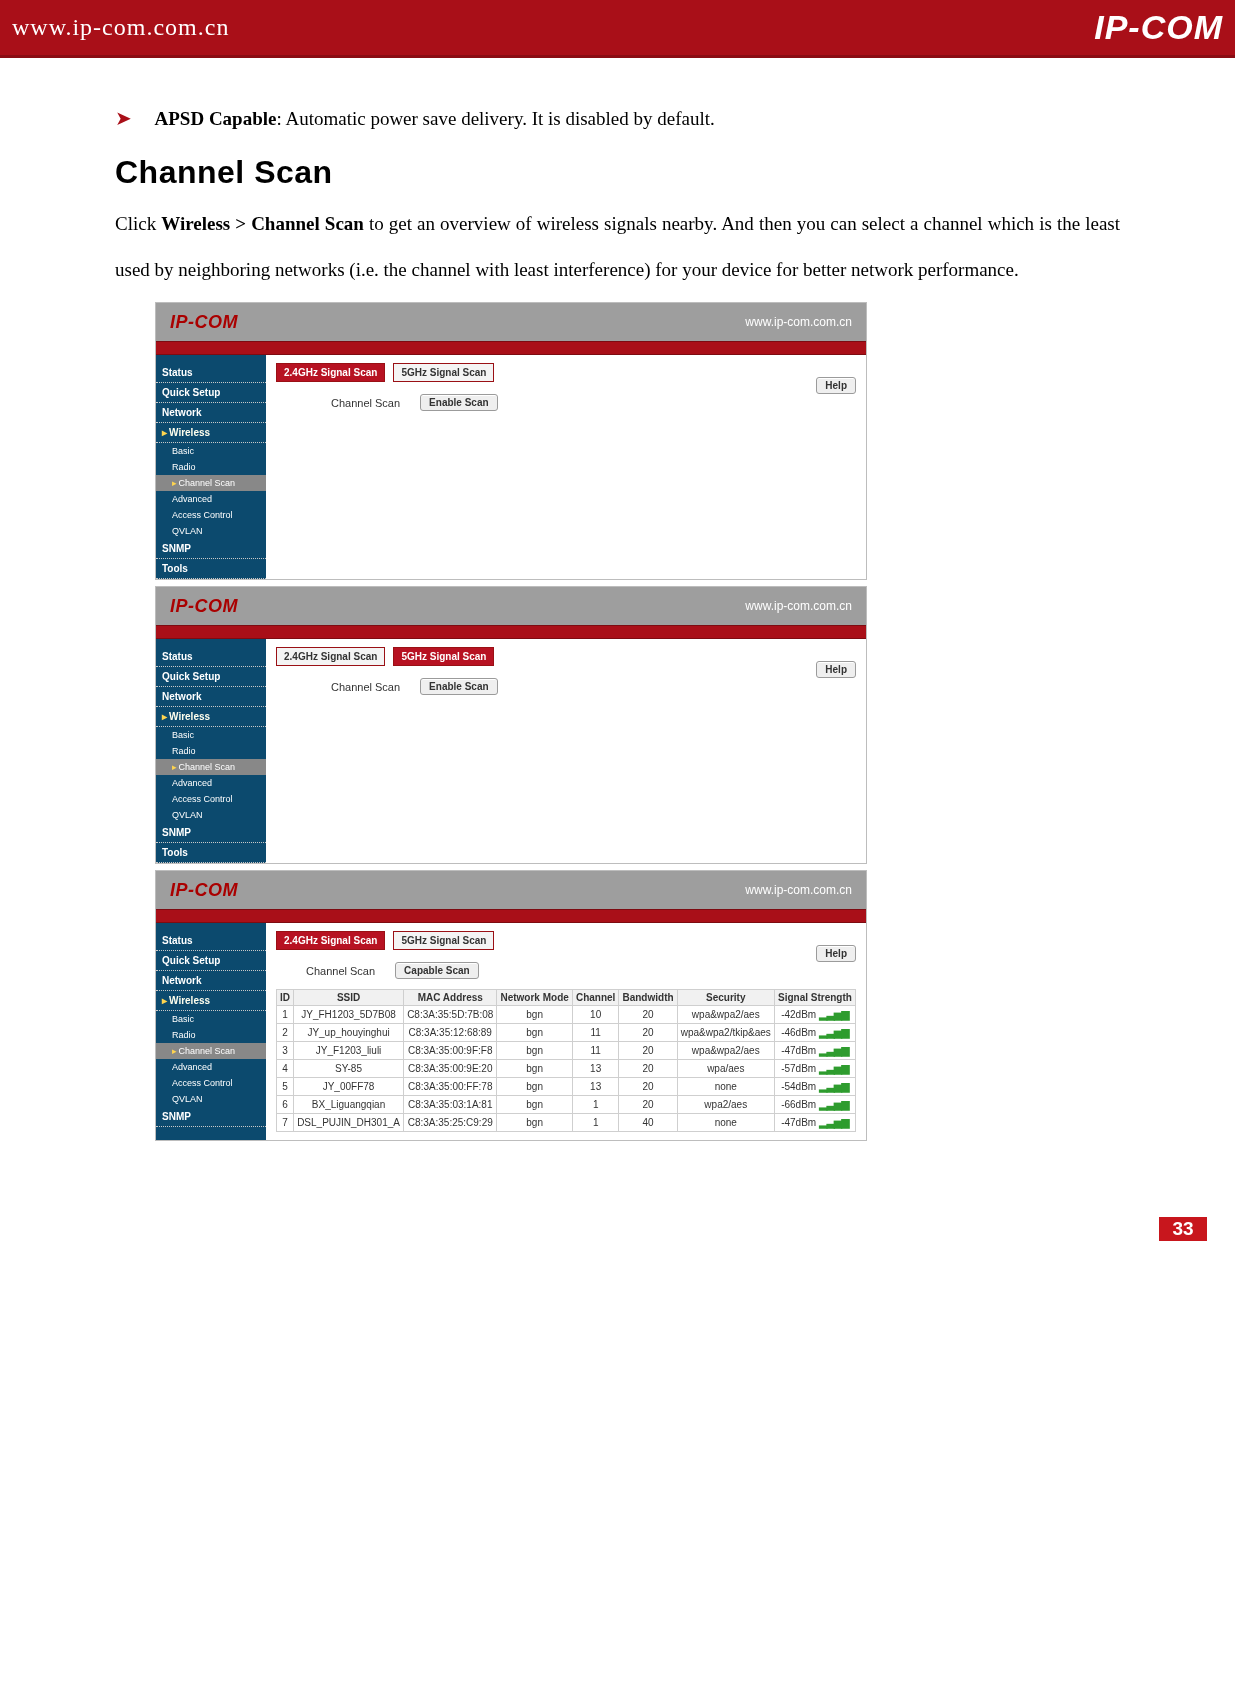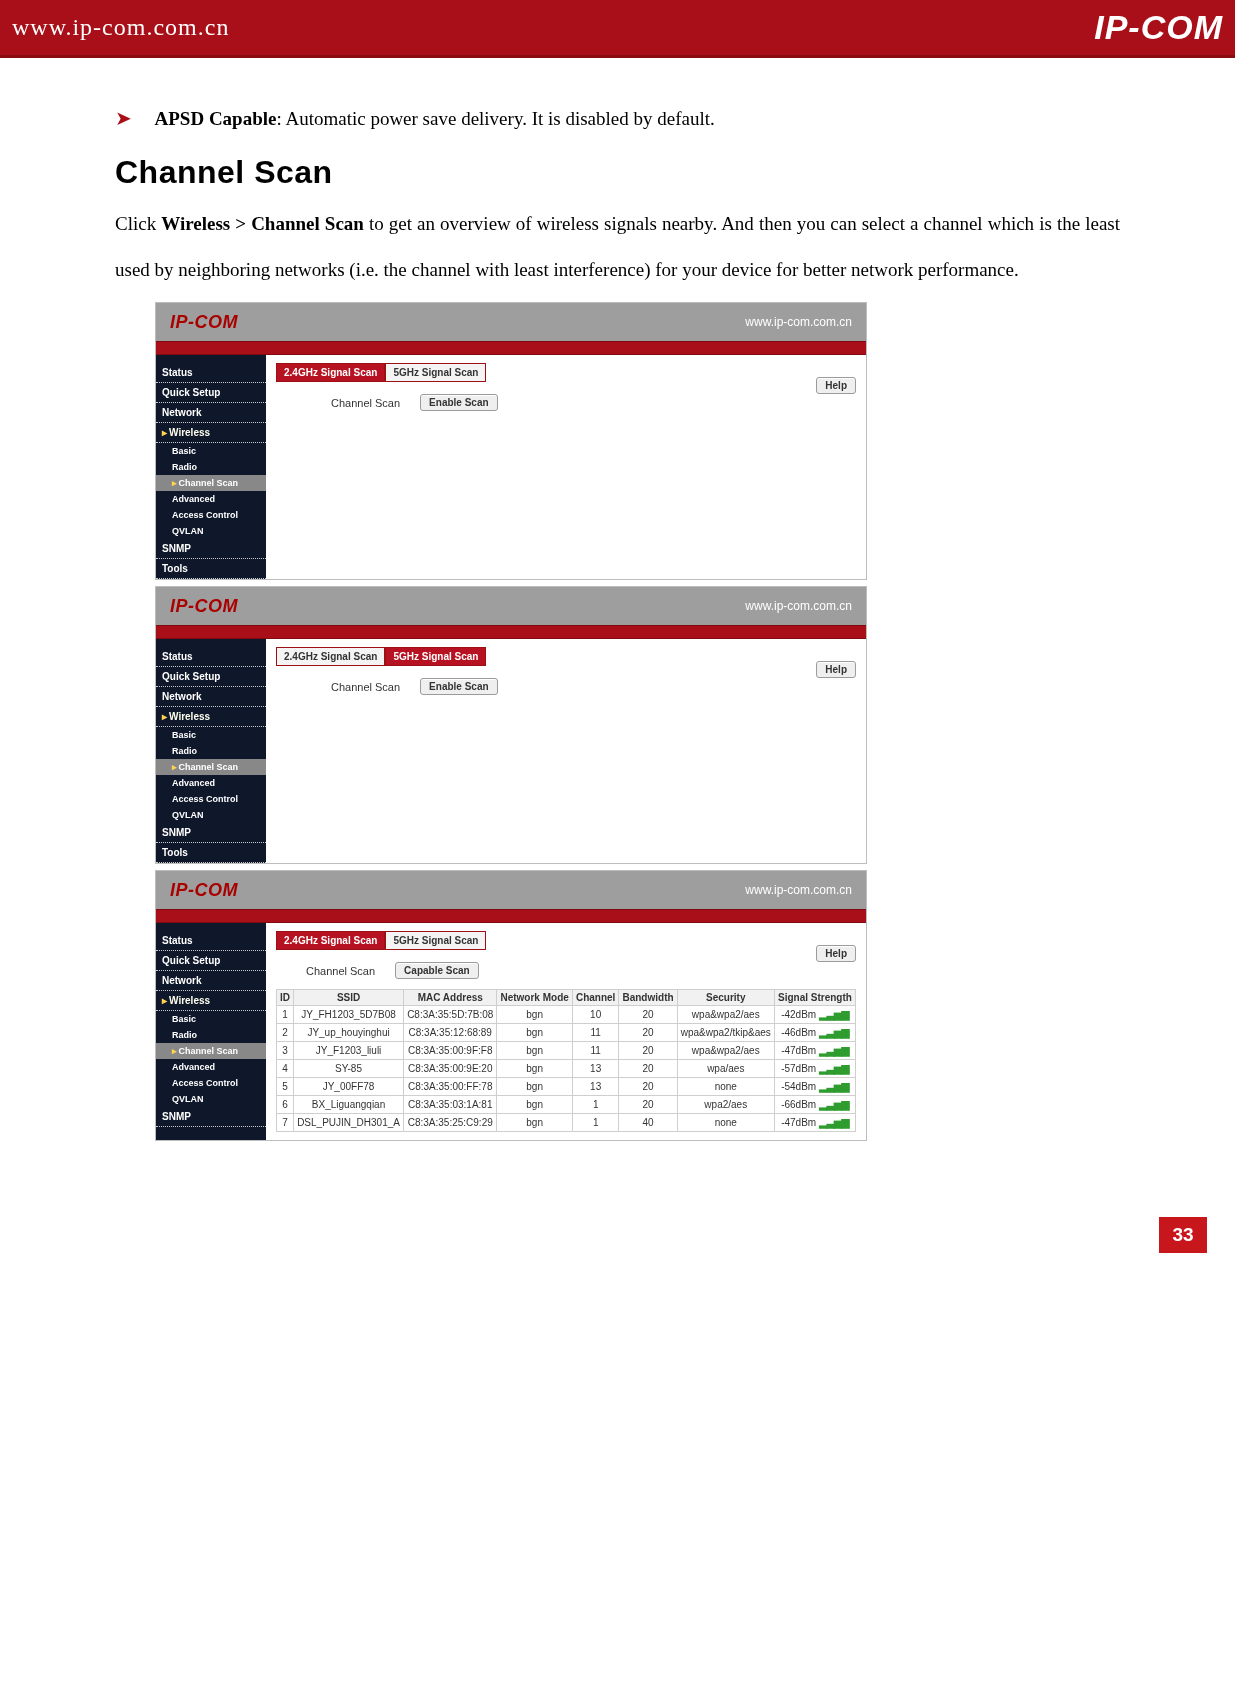--- a/index.html
+++ b/index.html
@@ -13,41 +13,41 @@
   p.body{font-size:19px;line-height:2.4;text-align:justify;margin:4px 0 10px 0}
   p.body .bold{font-weight:bold}
 
   
   .shot{width:710px;margin:0 0 6px 40px;border:1px solid #bdbdbd;font-family:Arial,Helvetica,sans-serif;font-size:11px;color:#333}
   .shot-hdr{background:#9e9e9e;height:38px;display:flex;align-items:center;justify-content:space-between;padding:0 14px}
   .shot-hdr .logo{color:#a00;font-style:italic;font-weight:900;letter-spacing:.5px;font-size:18px}
   .shot-hdr .url{color:#fff;font-size:12px}
   .shot-redbar{height:12px;background:#a90f18;border-top:1px solid #7d0b11;border-bottom:1px solid #7d0b11}
   .shot-body{display:flex;background:#fff}
-  .sidebar{width:110px;background:#0f172a;color:#fff;font-size:10px;font-weight:bold;padding-top:8px}
+  .sidebar{width:110px;background:#0c4a6e;color:#fff;font-size:10px;font-weight:bold;padding-top:8px}
   .sidebar .item{padding:4px 6px;border-bottom:1px dotted #c8c8c8;white-space:nowrap}
-  .sidebar .sub{padding:3px 6px 3px 16px;font-weight:bold;font-size:9px}
+  .sidebar .sub{padding:3px 6px 3px 16px;font-weight:normal;font-size:9px}
   .sidebar .sel{background:#888;color:#fff}
   .sidebar .wir{color:#ffe}
   .sidebar .marker{color:#ffd54f;margin-right:2px}
   .pane{flex:1;padding:8px 10px;min-height:160px;position:relative}
-  .tabs{display:flex;gap:0;margin-bottom:12px}
+  .tabs{display:flex;gap:8px;margin-bottom:12px}
   .tab{padding:3px 7px;font-size:10px;font-weight:bold;border:1px solid #9a1015}
   .tab.active{background:#b71222;color:#fff}
   .tab.inactive{background:#f4f4f4;color:#333}
   .row{display:flex;align-items:center;gap:20px;margin:6px 0 10px 55px;font-size:11px}
   .btn{background:#efefef;border:1px solid #9b9b9b;border-radius:3px;padding:2px 8px;font-size:10px;font-weight:bold;box-shadow:inset 0 1px 0 #fff}
   .help{position:absolute;right:10px;top:22px}
   .scan-table{width:100%;border-collapse:collapse;font-size:10px;margin-top:4px}
   .scan-table th,.scan-table td{border:1px solid #cfcfcf;padding:2px 3px;text-align:center;background:#fff}
   .scan-table th{background:#f1f1f1;font-weight:bold}
   .sig{color:#2e9c2e;letter-spacing:-1px;font-size:11px}
 
   .footer{display:flex;justify-content:flex-end;padding:70px 28px 30px 0}
-  .pg{background:#c8161d;color:#fff;width:48px;height:36px;display:flex;align-items:center;justify-content:center;font-size:19px;font-weight:bold;font-family:Arial}
+  .pg{background:#c8161d;color:#fff;width:48px;height:24px;display:flex;align-items:center;justify-content:center;font-size:19px;font-weight:bold;font-family:Arial}
 </style>
 </head>
 <body>
 
 <div class="hdr">
   <a>www.ip-com.com.cn</a>
   <span class="hdr-logo">IP-COM</span>
 </div>
 
 <div class="page">

